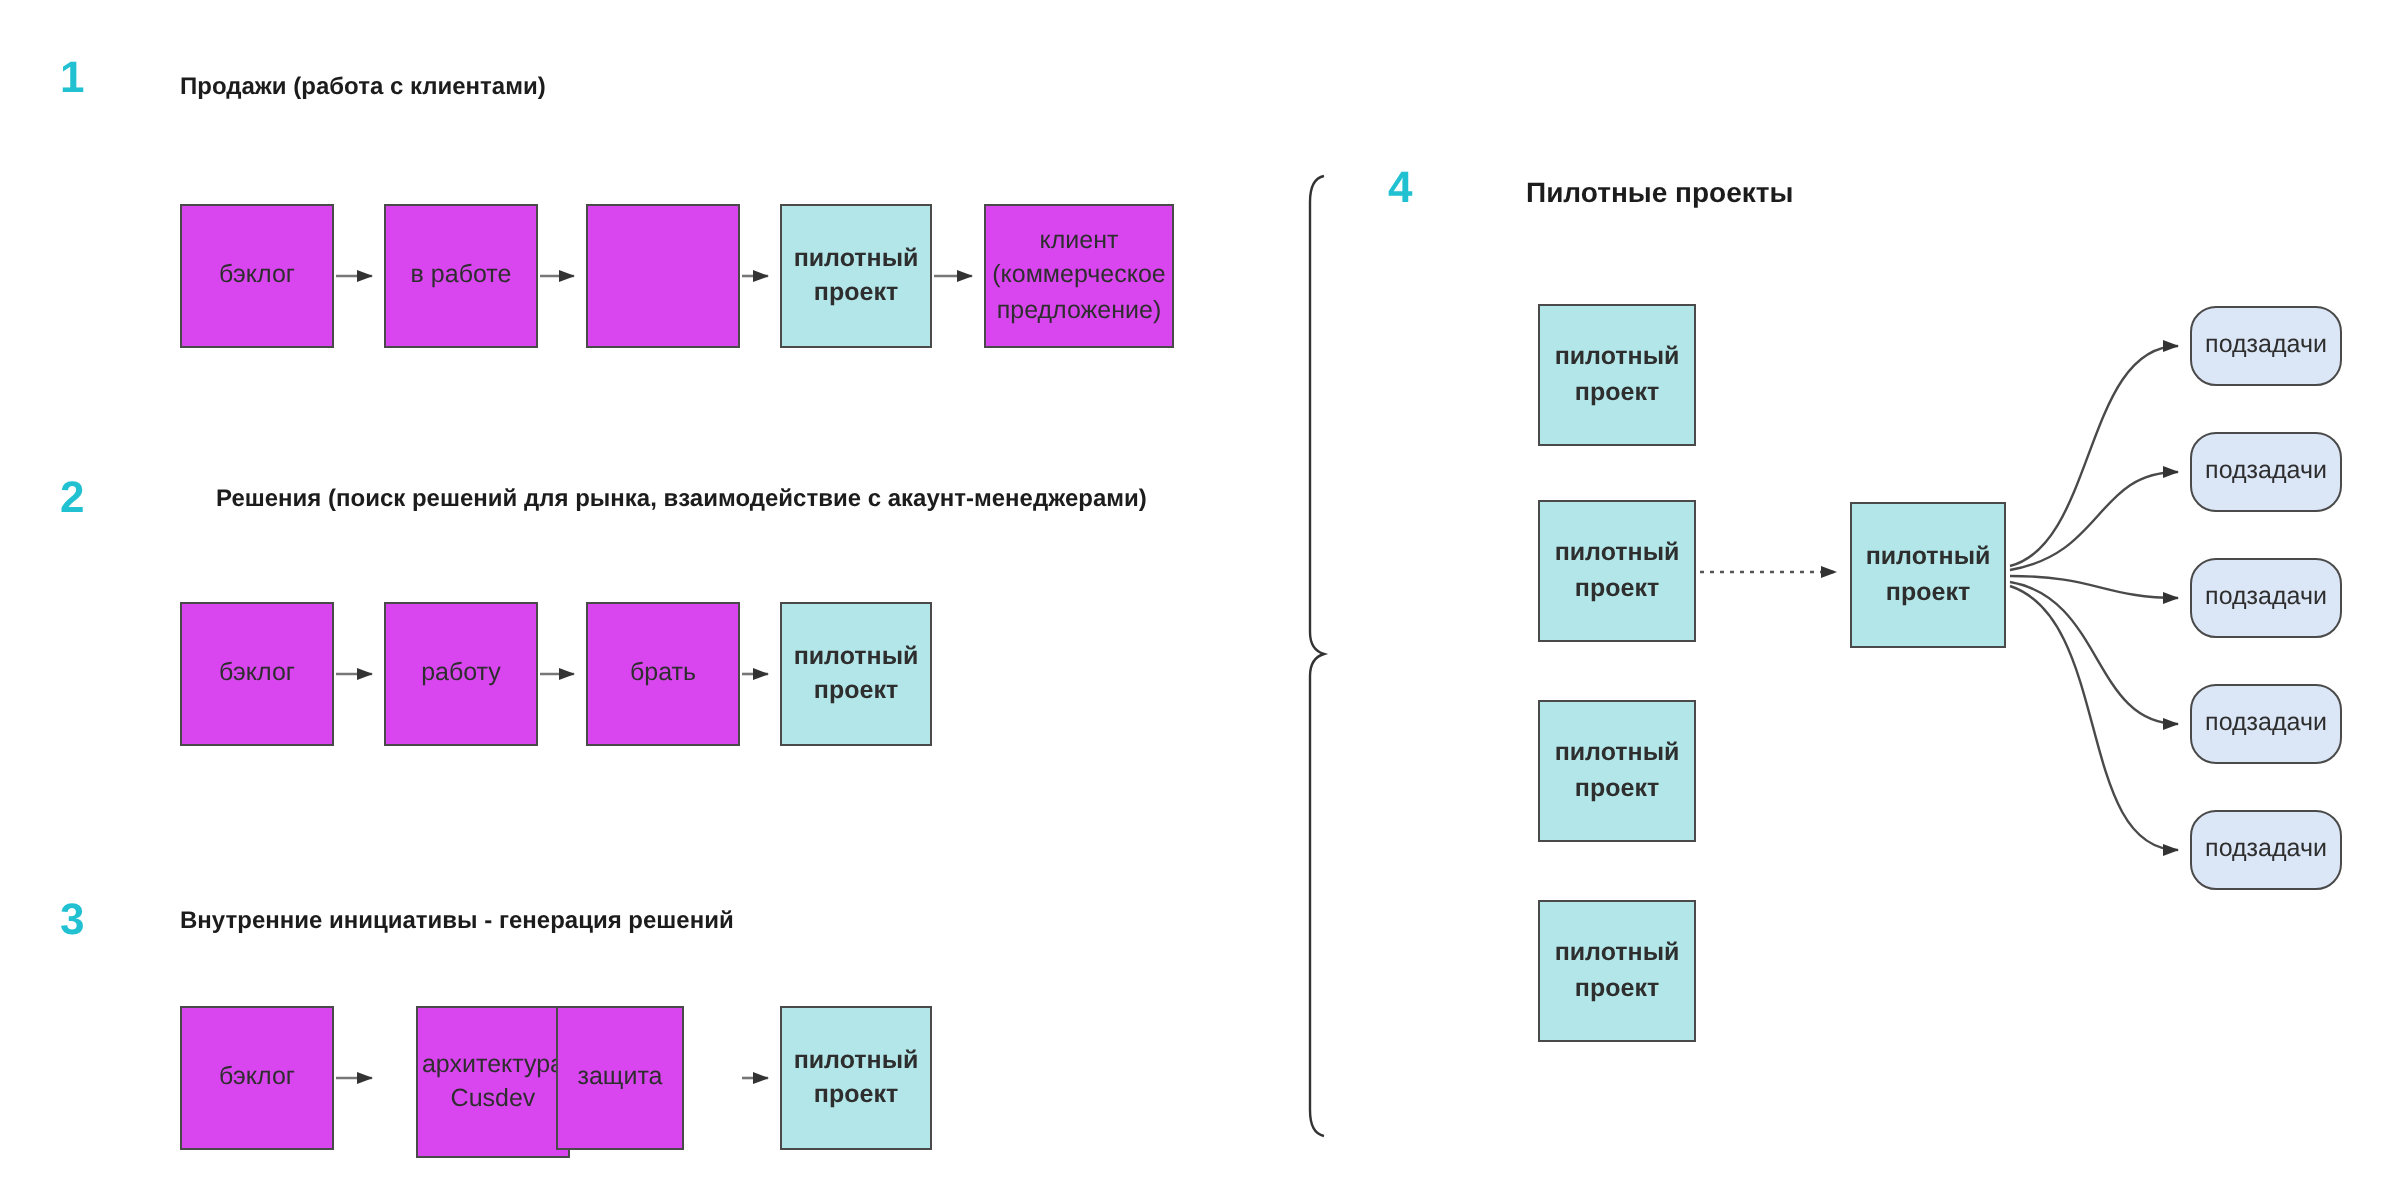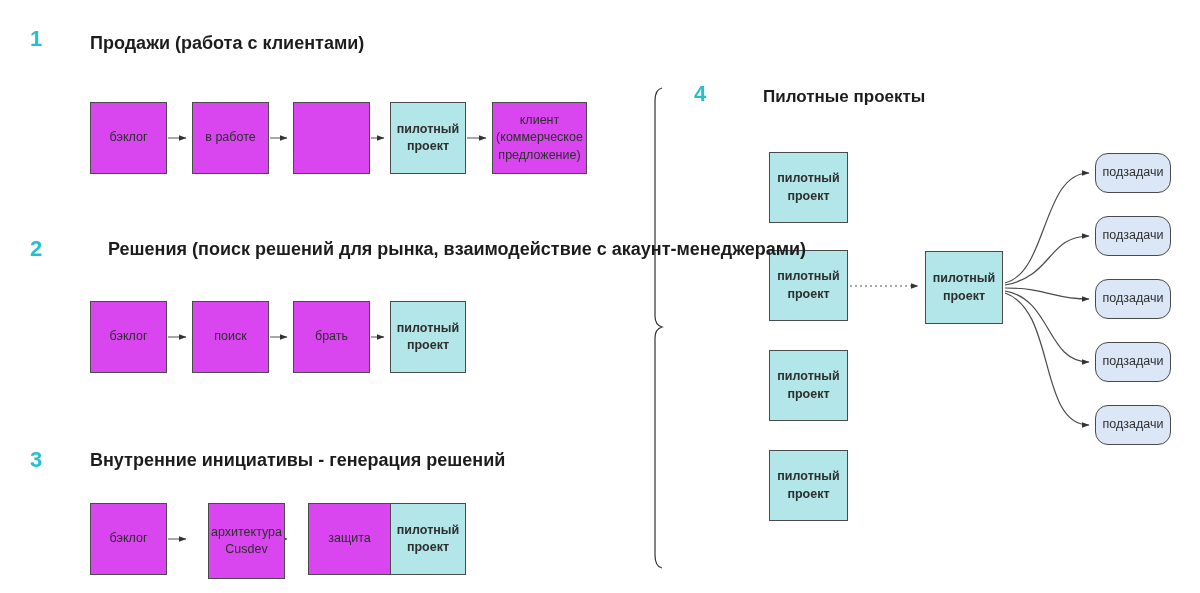--- a/index.html
+++ b/index.html
@@ -7,26 +7,26 @@
     position:relative; width:1200px; height:593px; background:#ffffff;
     font-family:"Liberation Sans", "DejaVu Sans", sans-serif;
     color:#2b2b2b; overflow:hidden;
   }
   #connectors { position:absolute; left:0; top:0; z-index:0; }
   .section-num {
     position:absolute; z-index:2; font-size:22px; font-weight:bold;
     color:#21c1d1; line-height:1;
   }
   .section-title {
-    position:absolute; z-index:2; font-size:18px; font-weight:bold;
+    position:absolute; z-index:2; font-size:12px; font-weight:bold;
     color:#1c1c1c; line-height:19px; white-space:nowrap;
   }
   .section-title-block { position:absolute; z-index:2; width:380px; }
   .section-title-block div {
-    font-size:17px; font-weight:bold; color:#1c1c1c; line-height:19px;
+    font-size:14px; font-weight:bold; color:#1c1c1c; line-height:19px;
     white-space:pre-line;
   }
   .flow-box {
     position:absolute; z-index:1; box-sizing:border-box;
     border:1.5px solid #4a4a4a; background:#d946ef;
     display:flex; align-items:center; justify-content:center;
     text-align:center; font-size:12.5px; line-height:1.4; padding:2px;
     color:#2e2e2e;
   }
   .flow-box.teal { background:#b2e6e8;font-weight:bold; }
@@ -83,30 +83,30 @@
   <div class="flow-box" style="left:90px; top:102px; width:77px; height:72px">бэклог</div>
   <div class="flow-box" style="left:192px; top:102px; width:77px; height:72px">в работе</div>
   <div class="flow-box" style="left:293px; top:102px; width:77px; height:72px"></div>
   <div class="flow-box teal" style="left:390px; top:102px; width:76px; height:72px">пилотный проект</div>
   <div class="flow-box" style="left:492px; top:102px; width:95px; height:72px">клиент (коммерческое предложение)</div>
 
   <div class="section-num" style="left:30px; top:238px">2</div>
   <div class="section-title" style="left:108px; top:240px">Решения (поиск решений для рынка, взаимодействие с акаунт-менеджерами)</div>
 
   <div class="flow-box" style="left:90px; top:301px; width:77px; height:72px">бэклог</div>
-  <div class="flow-box" style="left:192px; top:301px; width:77px; height:72px">поиск</div>
+  <div class="flow-box" style="left:192px; top:301px; width:77px; height:72px">работу</div>
   <div class="flow-box" style="left:293px; top:301px; width:77px; height:72px">брать</div>
   <div class="flow-box teal" style="left:390px; top:301px; width:76px; height:72px">пилотный проект</div>
 
   <div class="section-num" style="left:30px; top:449px">3</div>
   <div class="section-title" style="left:90px; top:451px">Внутренние инициативы -  генерация решений</div>
 
   <div class="flow-box" style="left:90px; top:503px; width:77px; height:72px">бэклог</div>
   <div class="flow-box" style="left:208px; top:503px; width:77px; height:76px">архитектура Cusdev</div>
-  <div class="flow-box" style="left:308px; top:503px; width:83px; height:72px">защита</div>
+  <div class="flow-box" style="left:278px; top:503px; width:64px; height:72px">защита</div>
   <div class="flow-box teal" style="left:390px; top:503px; width:76px; height:72px">пилотный проект</div>
 
   <div class="section-num" style="left:694px; top:83px">4</div>
   <div class="section-title-block" style="left:763px; top:87px">
     <div>Пилотные проекты</div>
   </div>
 
   <div class="flow-box teal" style="left:769px; top:152px; width:79px; height:71px">пилотный проект</div>
   <div class="flow-box teal" style="left:769px; top:250px; width:79px; height:71px">пилотный проект</div>
   <div class="flow-box teal" style="left:769px; top:350px; width:79px; height:71px">пилотный проект</div>

